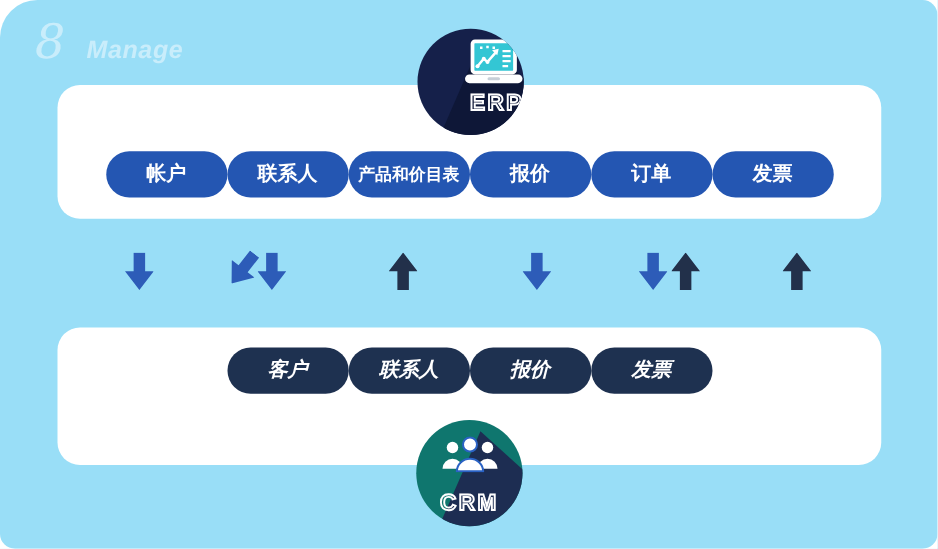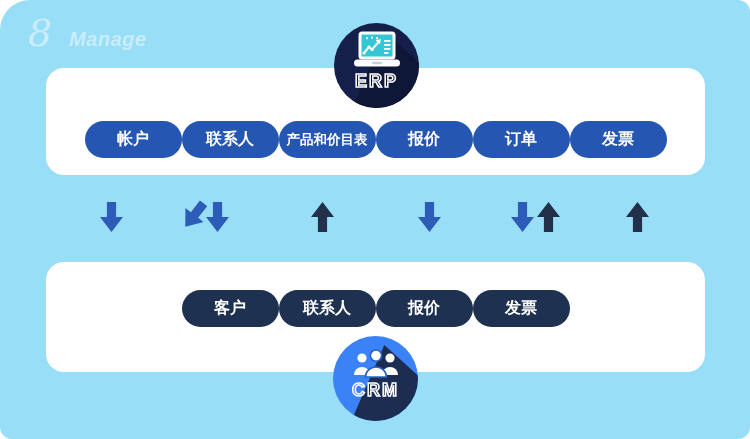--- a/index.html
+++ b/index.html
@@ -16,21 +16,21 @@
   .logo{position:absolute;left:28px;top:14px;display:flex;align-items:baseline;color:#c9edfb;}
   .logo-8{font-family:"DejaVu Serif",serif;font-style:italic;font-size:38px;line-height:1;}
   .logo-name{font-style:italic;font-weight:bold;font-size:20px;letter-spacing:.5px;margin-left:17px;}
 
   
   .panel{
     position:absolute;left:46px;width:659px;background:#ffffff;border-radius:18px;
     display:flex;justify-content:center;box-sizing:border-box;
   }
   .panel.top{top:68px;height:107px;align-items:flex-end;padding:0 15px 17px 15px;}
-  .panel.bottom{top:262px;height:110px;align-items:flex-start;padding:28px 15px 0 15px;}
+  .panel.bottom{top:262px;height:110px;align-items:flex-start;padding:16px 15px 0 15px;font-style:italic;}
 
   
   .pill{
     width:97px;height:37px;border-radius:19px;
     display:flex;align-items:center;justify-content:center;
     color:#ffffff;font-weight:bold;font-size:16px;white-space:nowrap;
   }
   .pill.blue{background:#2456b2;}
   .pill.navy{background:#1e3150;}
   .pill.tight{font-size:13.5px;}
@@ -47,23 +47,23 @@
   }
   .arrow.tilt{transform:rotate(38deg);top:200px;}
 
   
   .badge{position:absolute;width:85px;height:85px;z-index:5;}
   .badge .circle{
     position:relative;width:100%;height:100%;border-radius:50%;overflow:hidden;
     display:flex;flex-direction:column;align-items:center;
   }
   .badge.erp{left:334px;top:23px;}
-  .badge.erp .circle{background:#15204a;padding-top:8px;box-sizing:border-box;}
+  .badge.erp .circle{background:#15204a;padding-top:8px;box-sizing:border-box;align-items:flex-end;}
   .badge.crm{left:333px;top:336px;}
-  .badge.crm .circle{background:#3b82f6;padding-top:13px;box-sizing:border-box;}
+  .badge.crm .circle{background:#0f766e;padding-top:13px;box-sizing:border-box;gap:11px;}
   
   .circle::after{
     content:"";position:absolute;inset:-2%;z-index:1;
     clip-path:polygon(60% 12%,104% 52%,104% 104%,20% 104%);
   }
   .badge.erp .circle::after{background:#0e1737;}
   .badge.crm .circle::after{background:#1d2d52;}
   .badge .icon,.badge-label{position:relative;z-index:2;}
   .badge-label{
     font-weight:800;font-size:18px;letter-spacing:2px;line-height:1.1;

